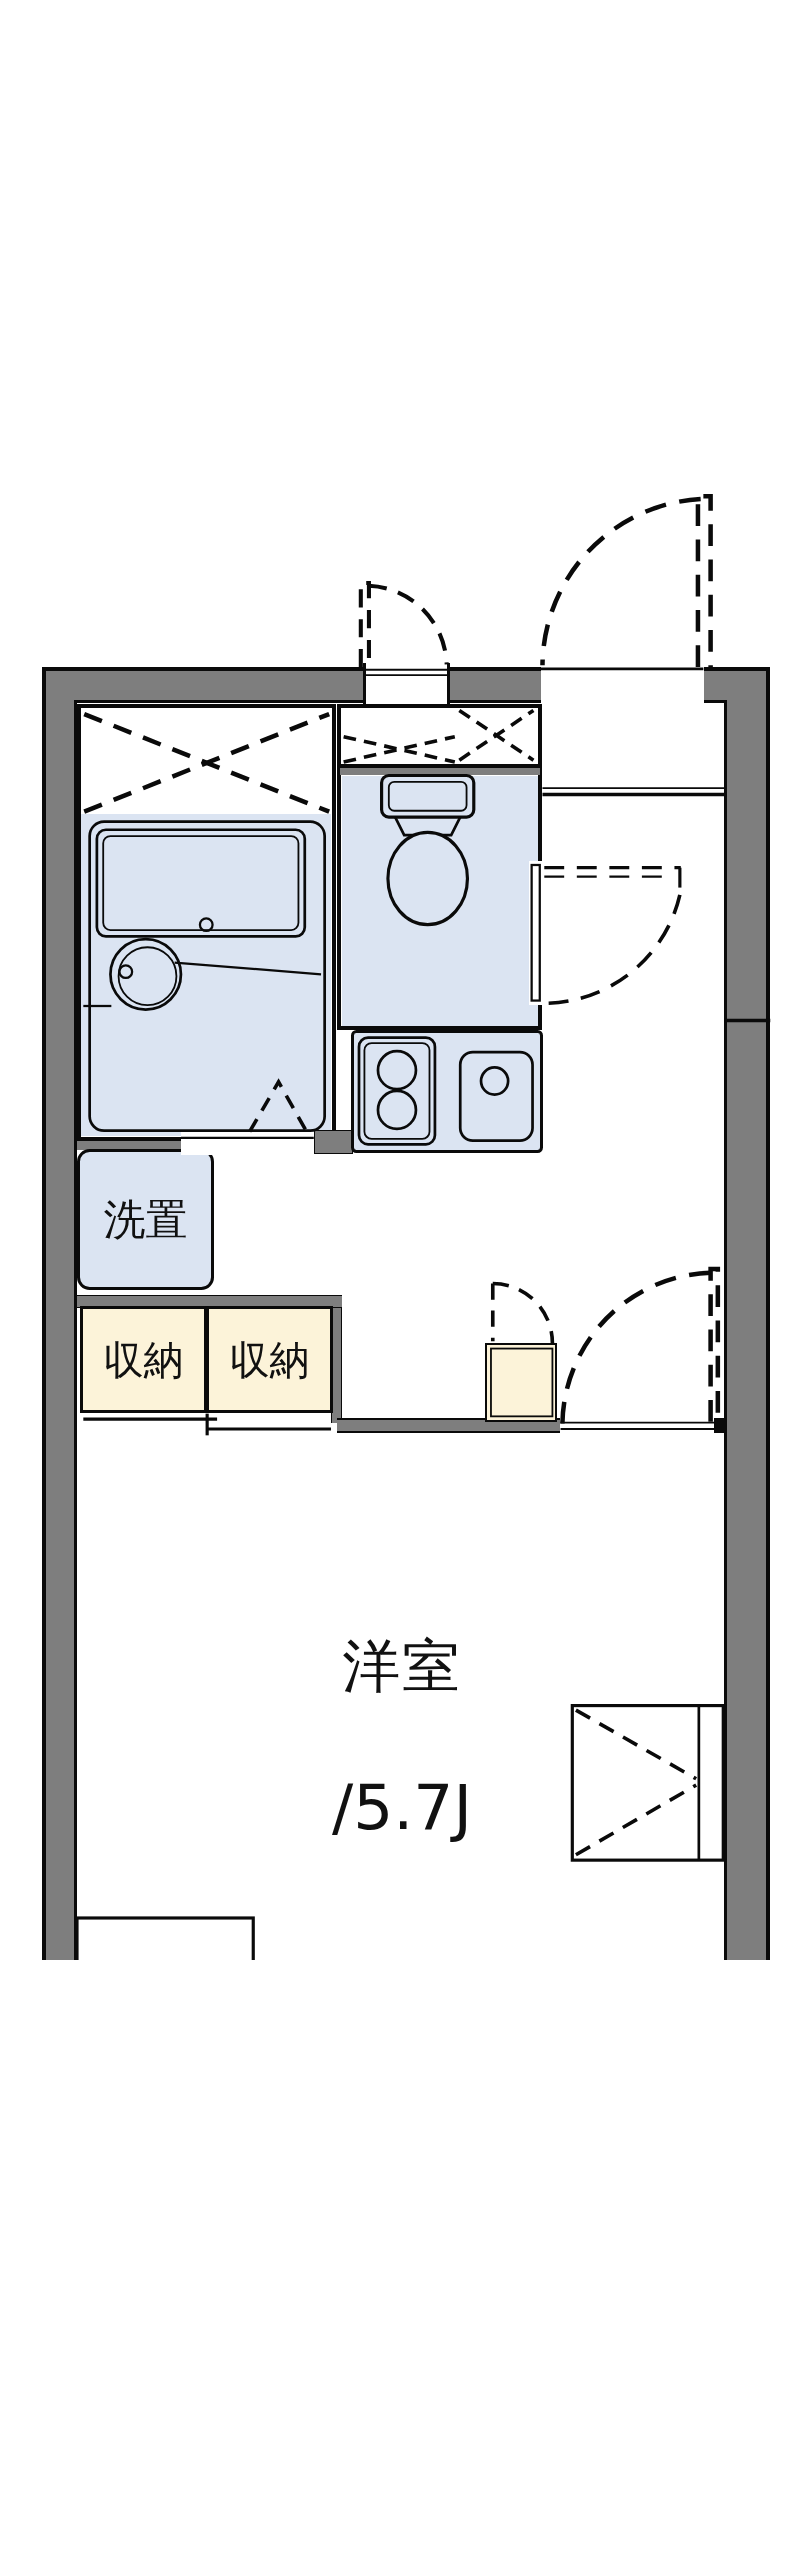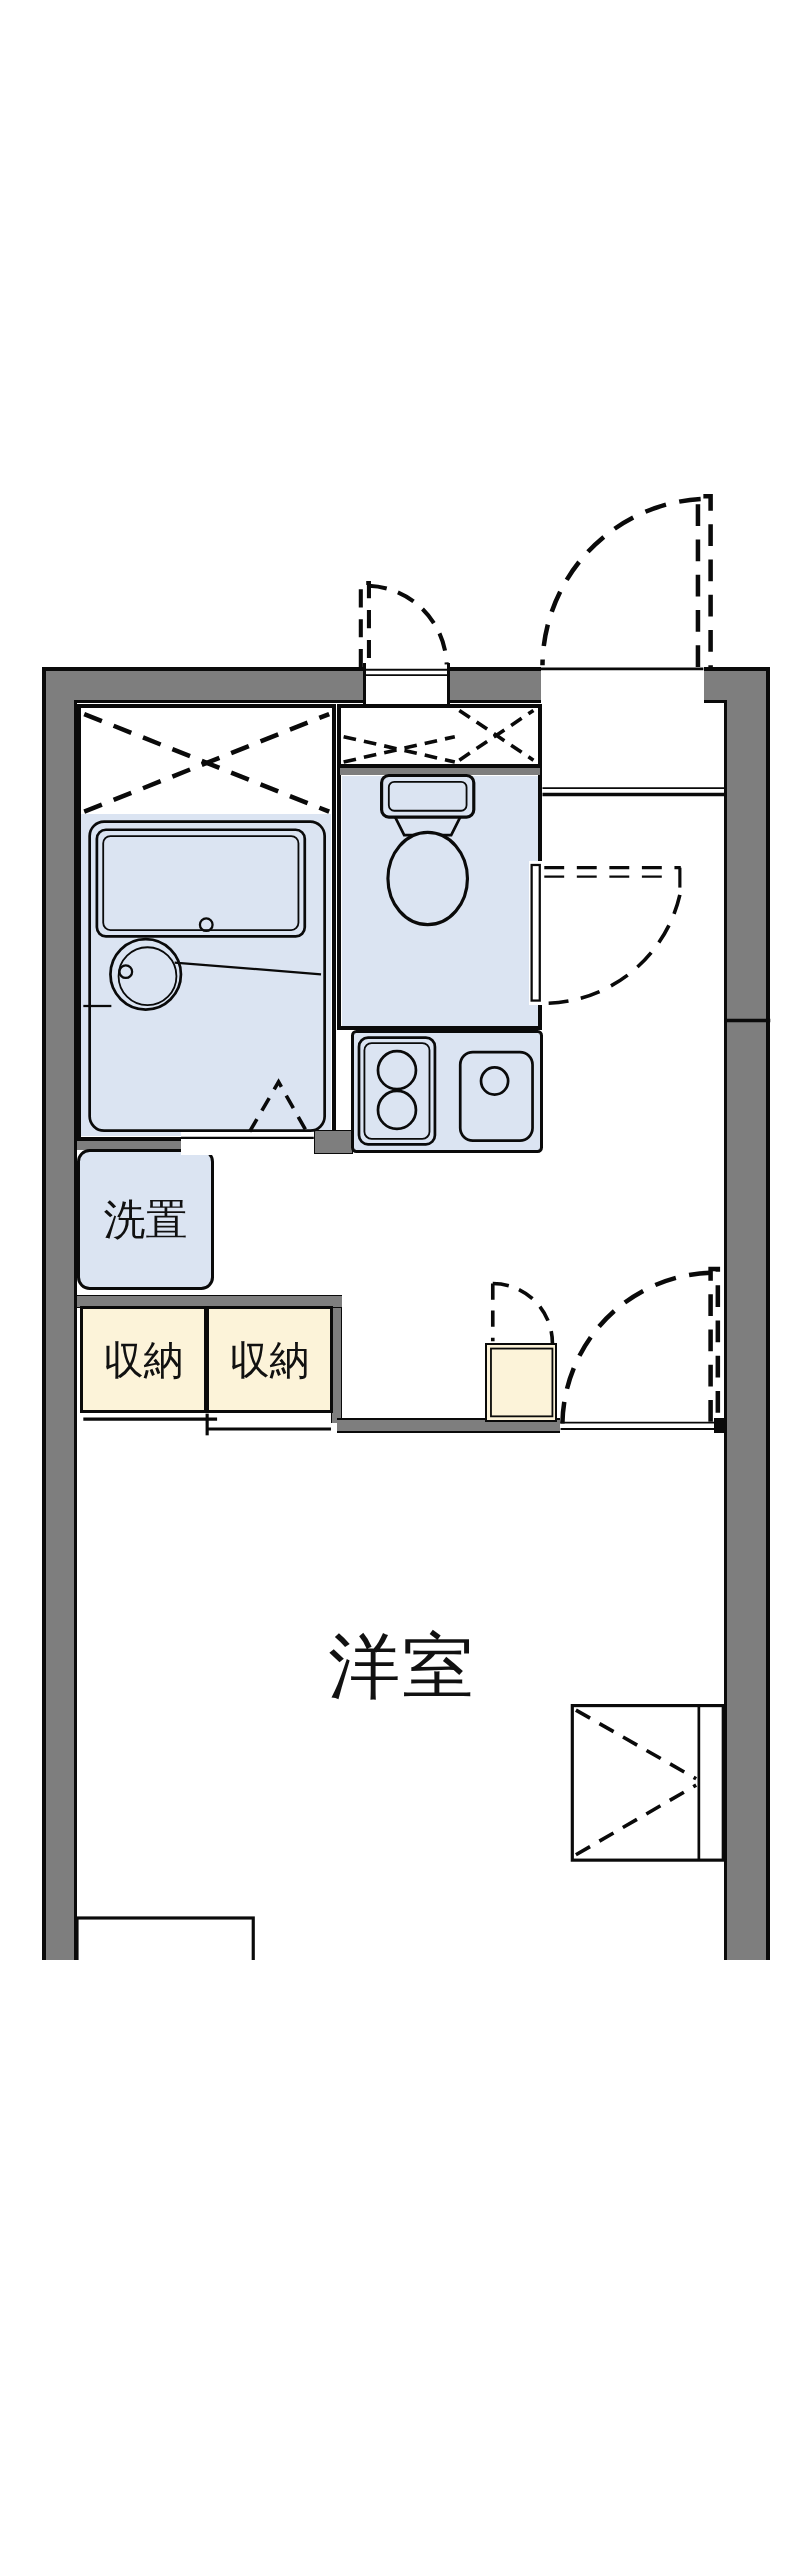--- a/index.html
+++ b/index.html
@@ -50,22 +50,25 @@
   </div>
   <div class="abs lbl" style="left:206px;top:1306px;width:127px;height:107px;background:#fcf3d9;border:3.6px solid #0a0a0a;font-size:40px;z-index:4;">
     <span>収納</span>
   </div>
 
   <div class="abs" style="left:337px;top:1418px;width:223px;height:15.4px;background:#7e7e7e;border-top:2.7px solid #0a0a0a;border-bottom:2.7px solid #0a0a0a;z-index:4;"></div>
   <div class="abs" style="left:714px;top:1418px;width:11px;height:15.4px;background:#0a0a0a;z-index:4;"></div>
 
   <div class="abs" style="left:485px;top:1343px;width:72px;height:79px;background:#fcf3d9;border:2.7px solid #0a0a0a;z-index:4;"></div>
 
-  <div class="abs lbl" style="left:271px;top:1622px;width:262px;height:87px;font-size:72px;letter-spacing:1.8px;z-index:5;">
+  <div class="abs lbl" style="left:271px;top:1622px;width:262px;height:87px;font-size:58px;letter-spacing:1.8px;z-index:5;">
     <span>洋室</span>
+  </div>
+  <div class="abs lbl" style="left:271px;top:1775px;width:262px;height:65px;font-size:63px;z-index:5;">
+    <span>/5.7J</span>
   </div>
 
   <svg width="812" height="2576" viewBox="0 0 898 2850" style="z-index:6;">
     <g stroke="#0a0a0a" fill="none">
 
       <g stroke-width="5" stroke-dasharray="21 14">
         <line x1="93" y1="790" x2="364" y2="898"></line>
         <line x1="93" y1="898" x2="364" y2="790"></line>
       </g>
 

